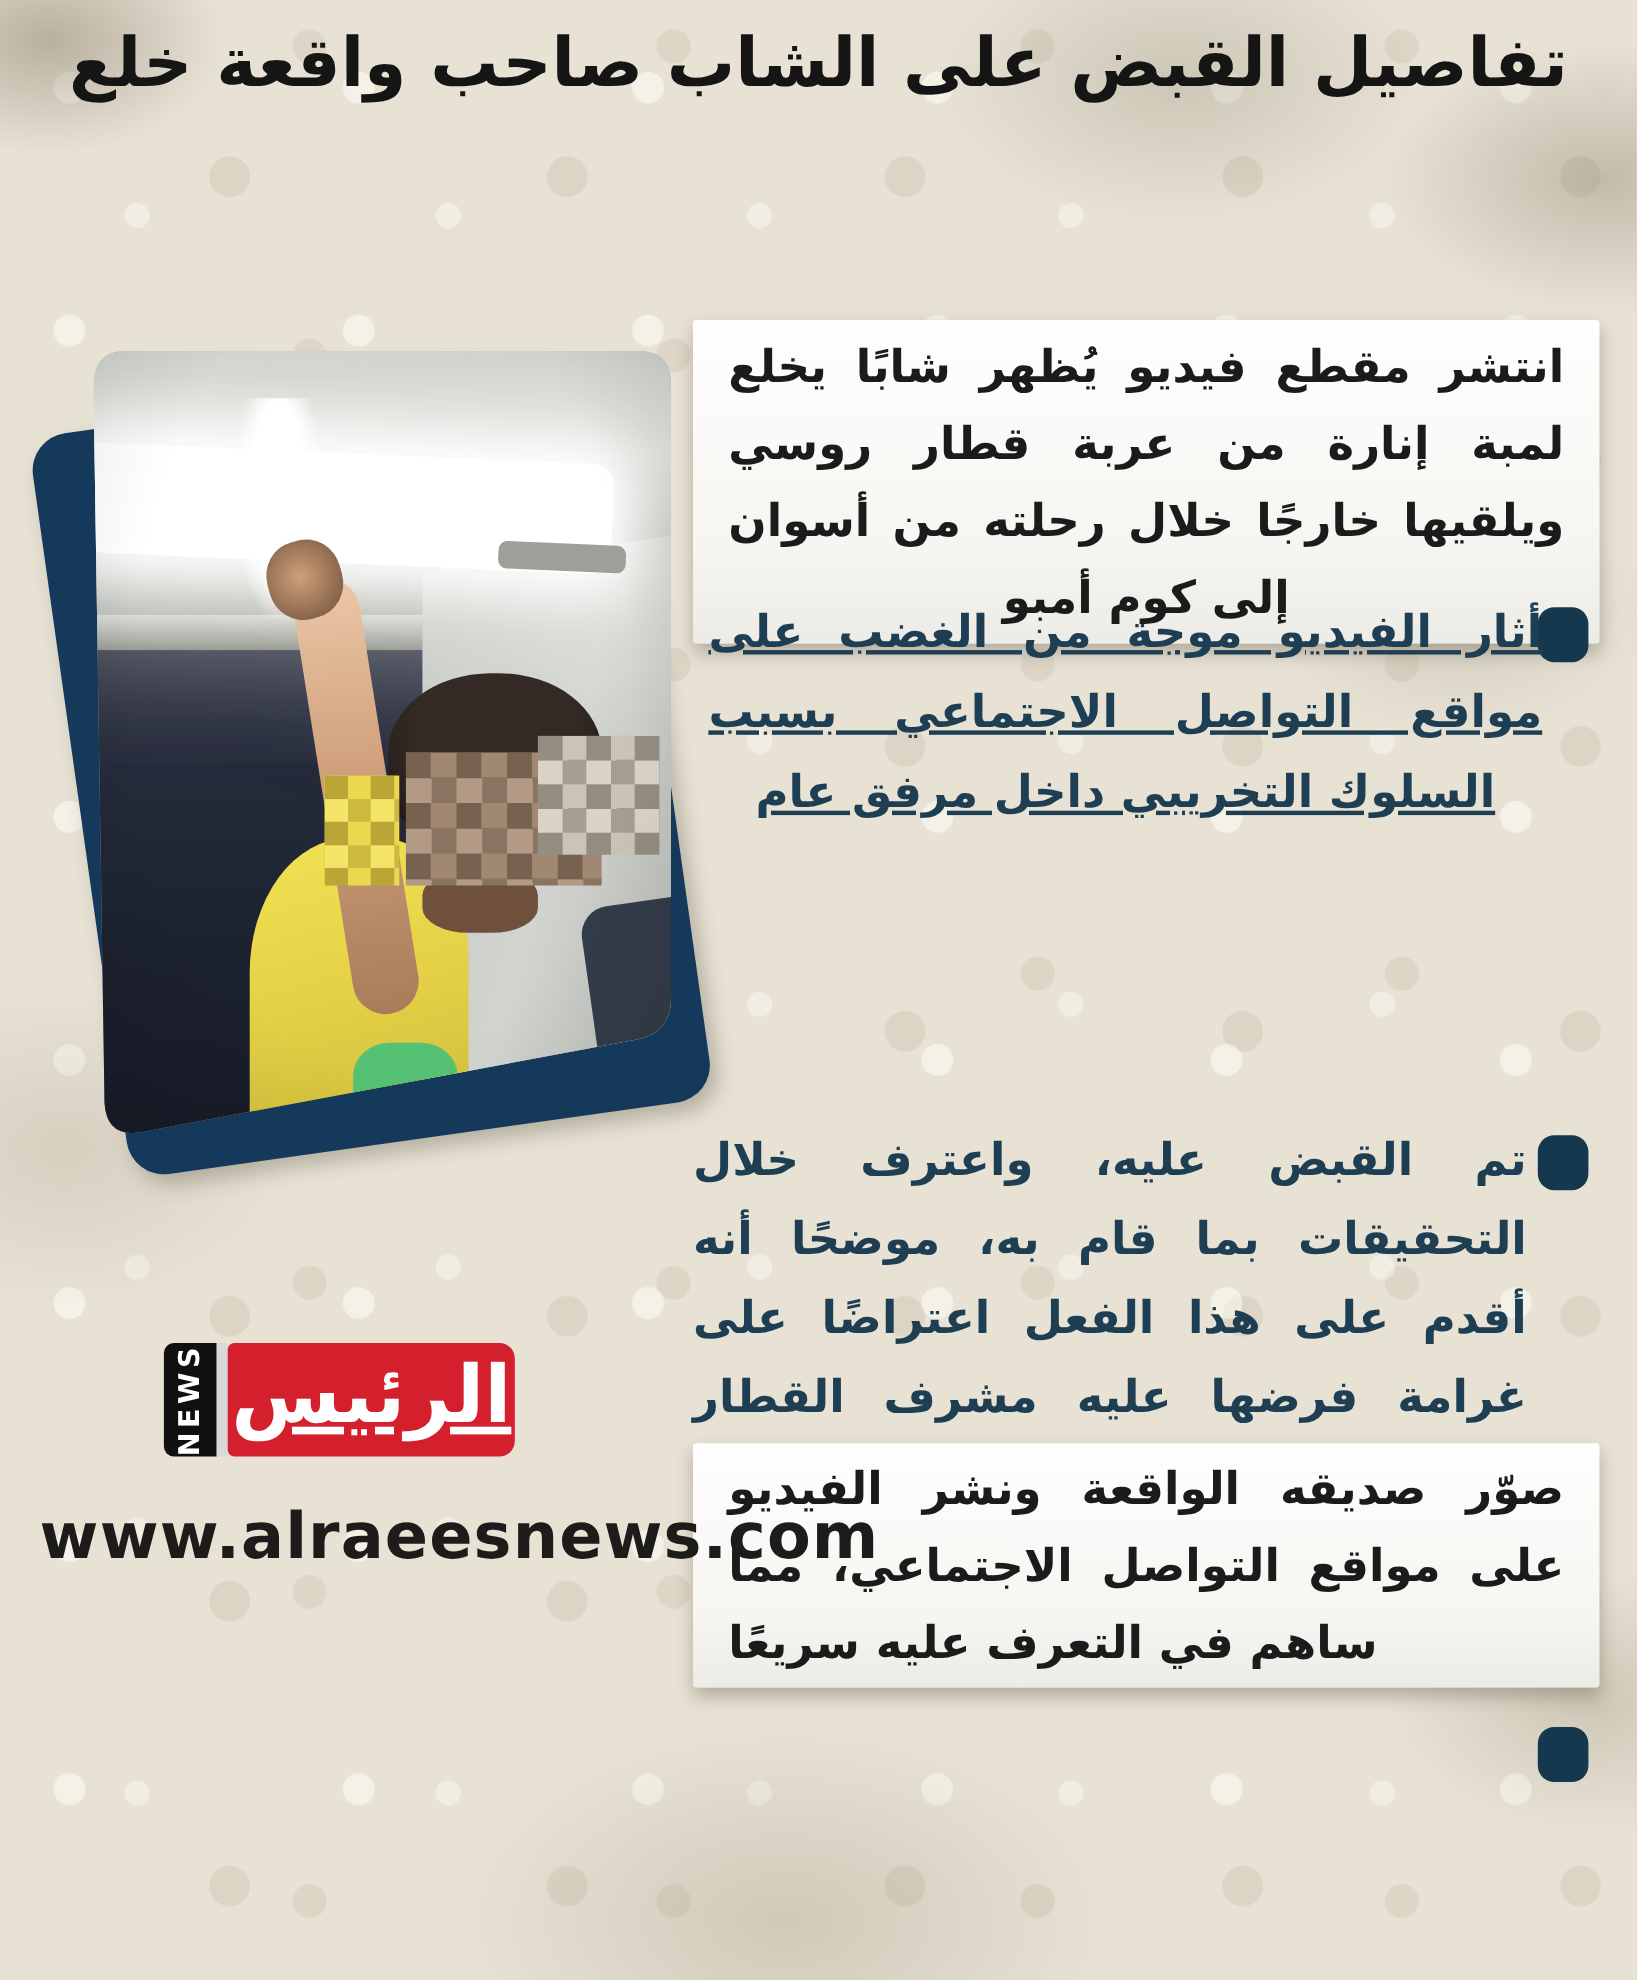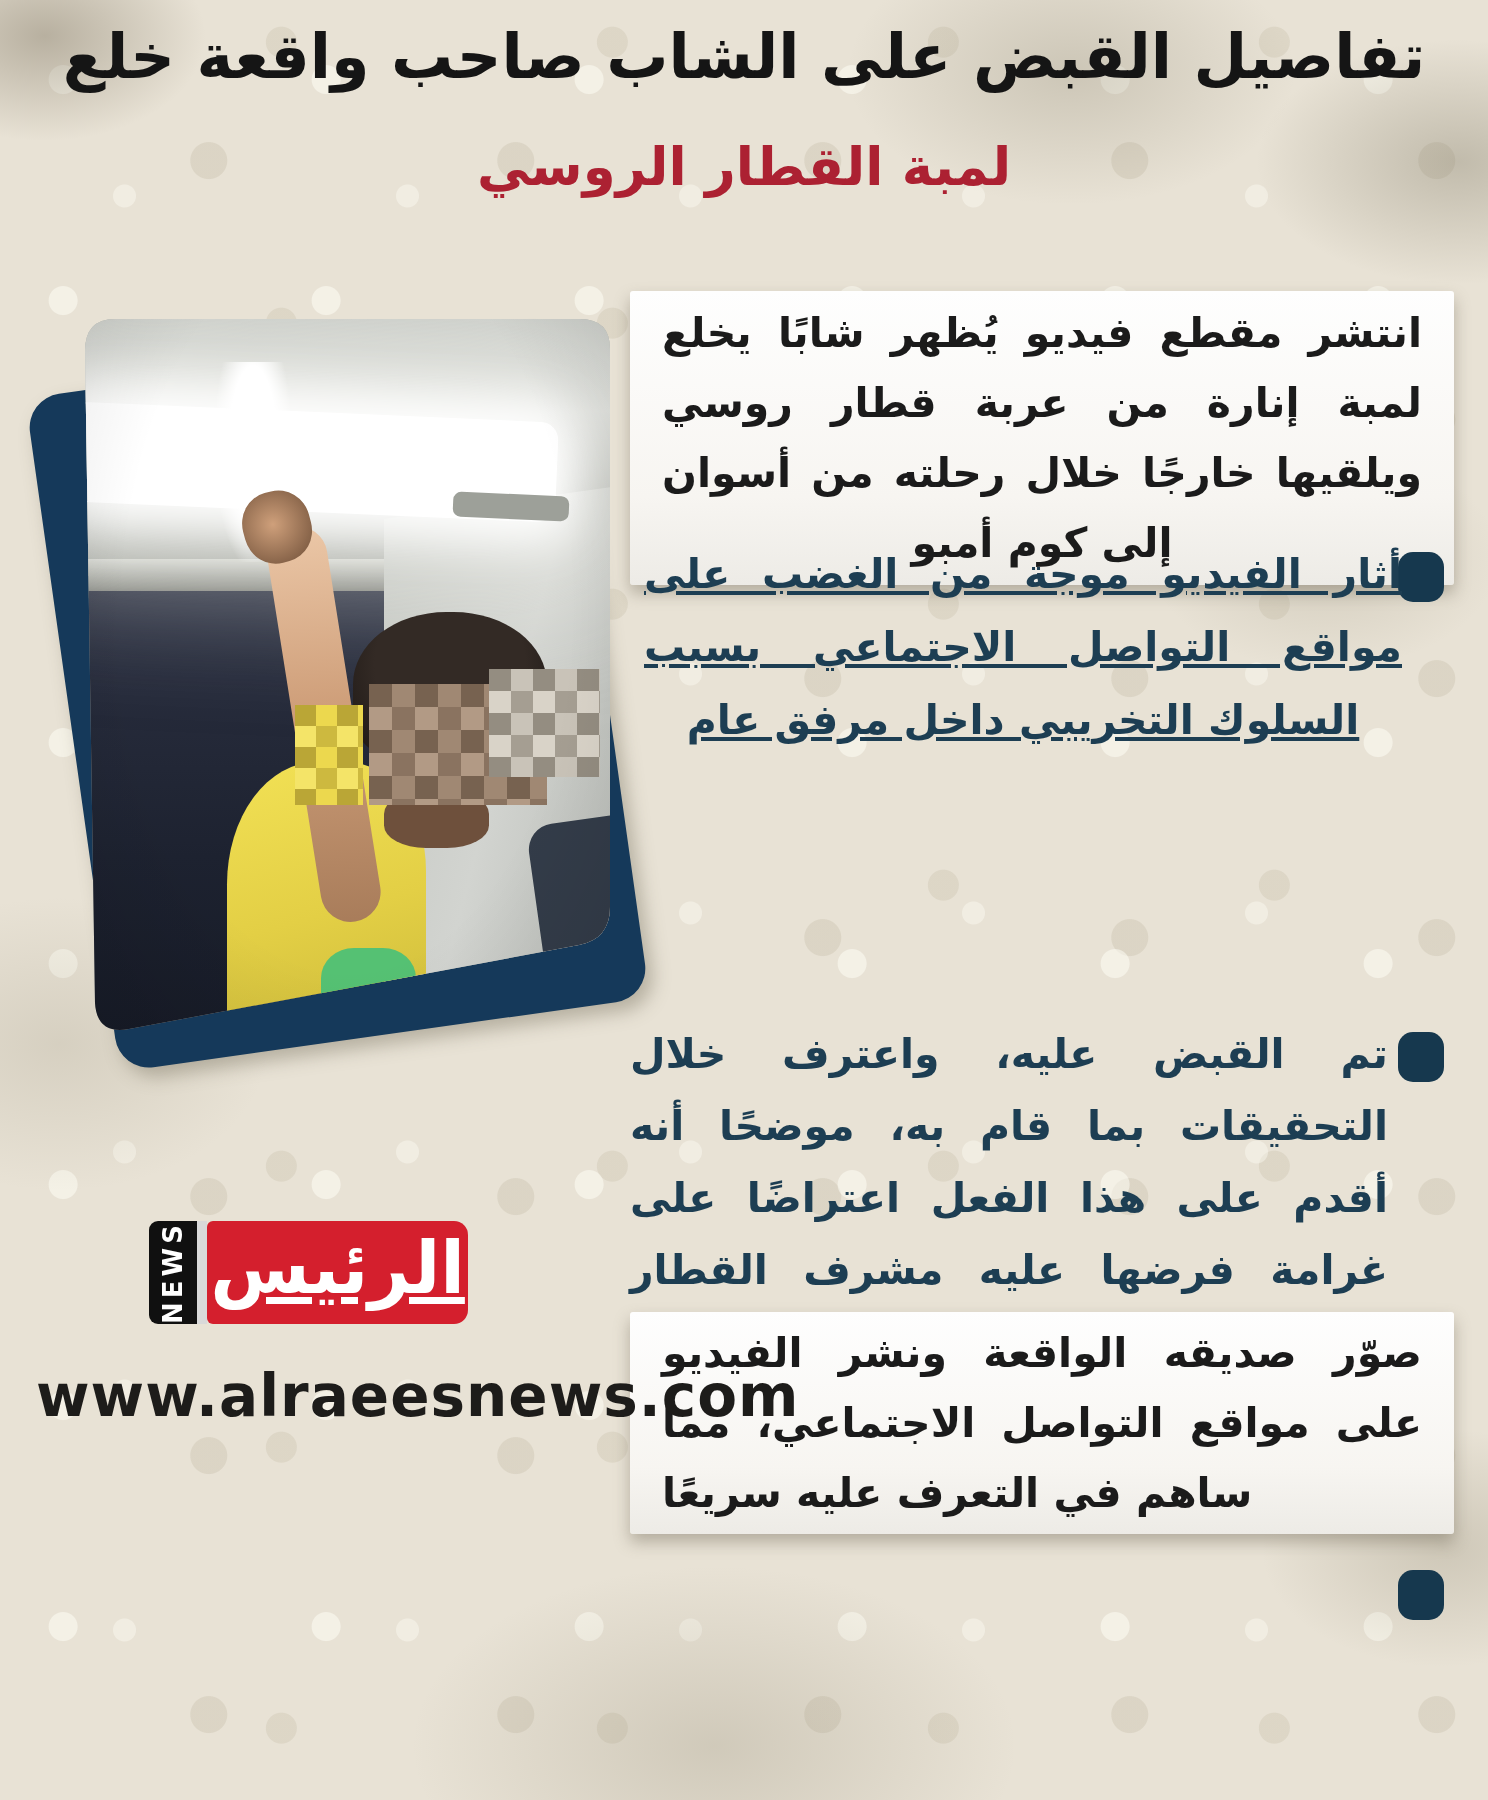--- a/index.html
+++ b/index.html
@@ -101,21 +101,20 @@
   .website{position:absolute;left:36px;top:1362px;font-size:58px;font-weight:bold;
         color:#1d1c1a;letter-spacing:1px;}
 </style>
 </head>
 <body>
 
 <div class="canvas">
   <div class="texture"></div>
 
   <h1 class="title1">تفاصيل القبض على الشاب صاحب واقعة خلع</h1>
-  <h2 class="title2">لمبة القطار الروسي</h2>
 
   <div class="photo-backing"></div>
   <figure class="photo">
     <div class="ph-ceiling"></div>
     <div class="ph-molding"></div>
     <div class="ph-wall"></div>
     <div class="ph-panel"></div>
     <div class="ph-seat"></div>
     <div class="ph-light"></div>
     <div class="ph-light-end"></div>

